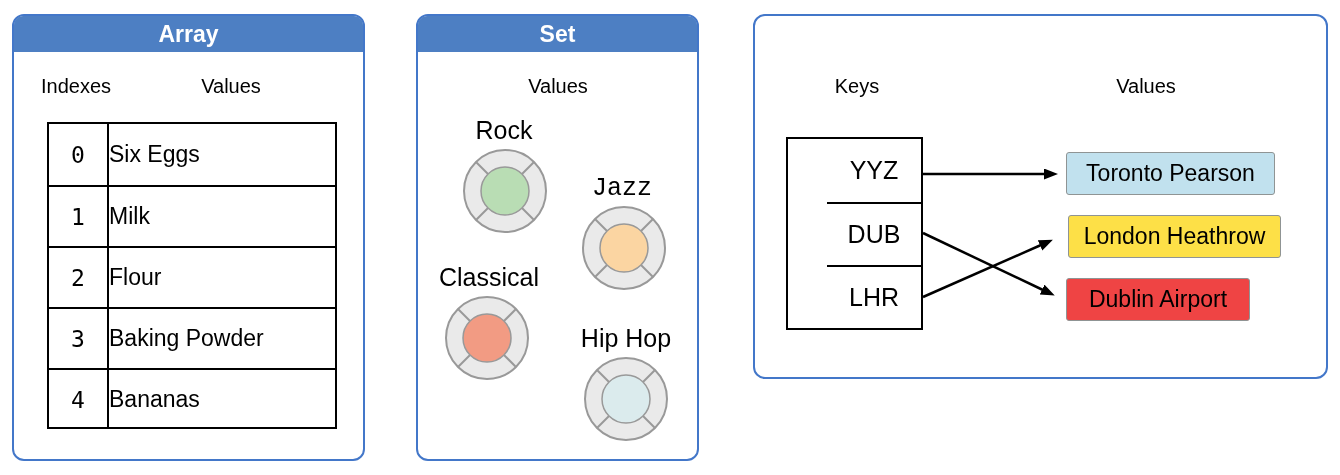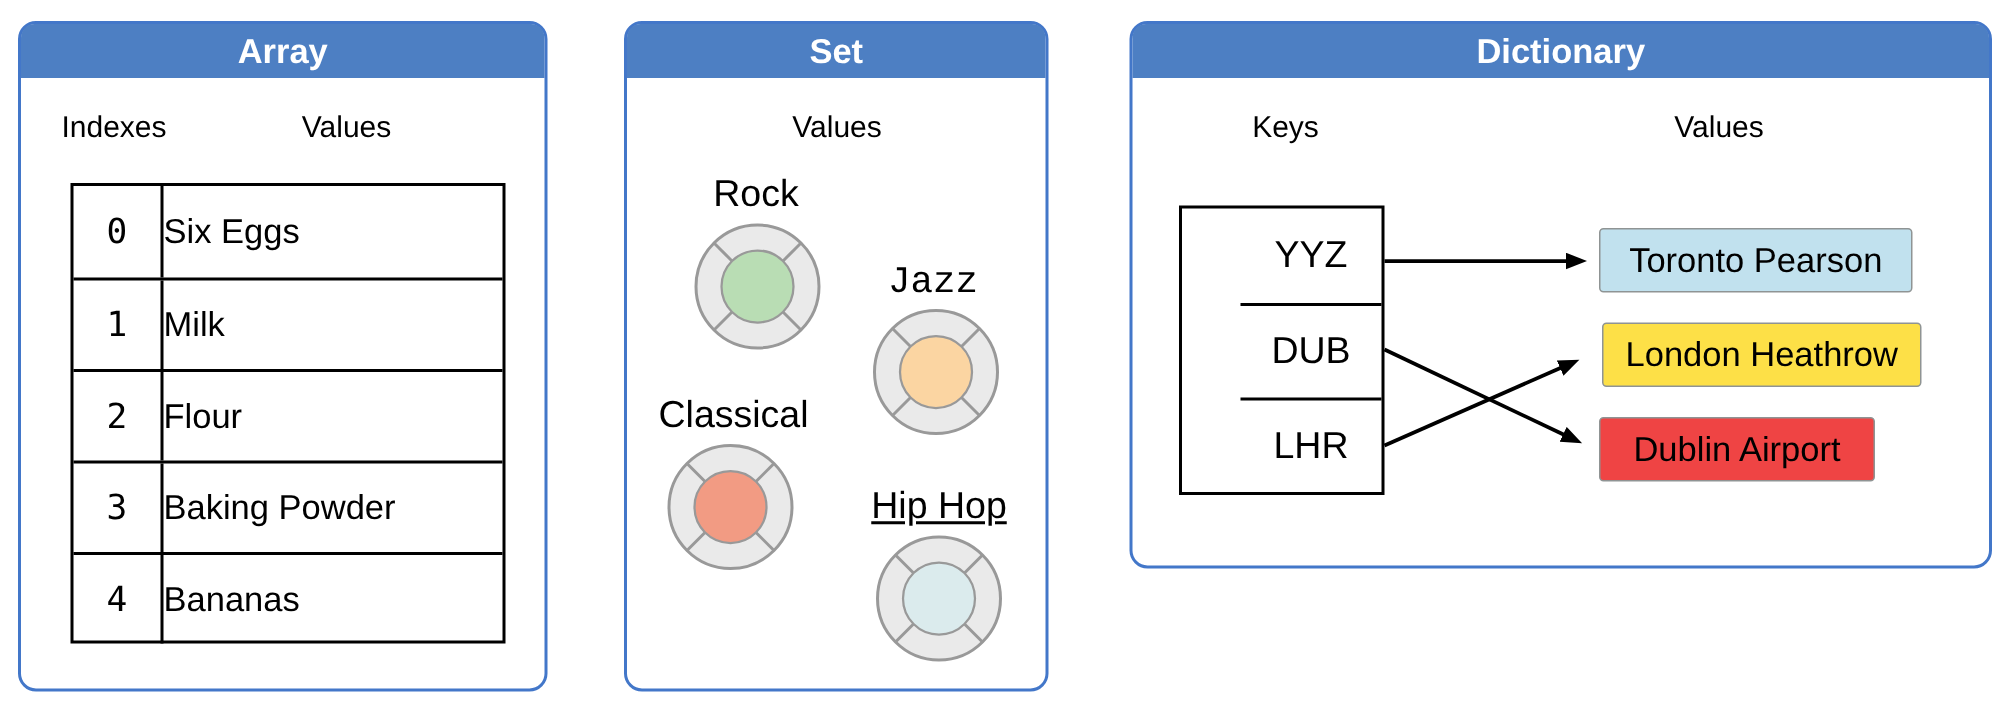--- a/index.html
+++ b/index.html
@@ -133,37 +133,34 @@
       <circle r="41" fill="#eaeaea" stroke="#999999" stroke-width="2"></circle>
       <g stroke="#999999" stroke-width="2">
         <line x1="17" y1="-17" x2="29" y2="-29"></line>
           <line x1="-17" y1="-17" x2="-29" y2="-29"></line>
         <line x1="17" y1="17" x2="29" y2="29"></line>
           <line x1="-17" y1="17" x2="-29" y2="29"></line>
       </g>
       <circle r="24" stroke="#999999" stroke-width="1.5" fill="#f29b83"></circle>
     </svg>
 
-    <div class="set-label" style="left:208px;top:322px;text-decoration:underline;">Hip Hop</div>
+    <div class="set-label" style="left:208px;top:322px;">Hip Hop</div>
     <svg class="disc" style="left:165px;top:340px;" width="86" height="86" viewBox="-43 -43 86 86">
       <circle r="41" fill="#eaeaea" stroke="#999999" stroke-width="2"></circle>
       <g stroke="#999999" stroke-width="2">
         <line x1="17" y1="-17" x2="29" y2="-29"></line>
           <line x1="-17" y1="-17" x2="-29" y2="-29"></line>
         <line x1="17" y1="17" x2="29" y2="29"></line>
           <line x1="-17" y1="17" x2="-29" y2="29"></line>
       </g>
       <circle r="24" stroke="#999999" stroke-width="1.5" fill="#dbebed"></circle>
     </svg>
   </section>
 
   <section class="panel" style="left:753px;top:14px;width:575px;height:365px;">
-    <div class="panel-header">
-      <span>Dictionary</span>
-    </div>
     <div class="col-heading" style="left:102px;top:70px;">Keys</div>
     <div class="col-heading" style="left:391px;top:70px;">Values</div>
 
     <div class="keys-table">
       <div class="key-row">YYZ</div>
       <div class="key-row">DUB</div>
       <div class="key-row">LHR</div>
     </div>
 
     <svg class="arrow-layer" width="571" height="361" viewBox="0 0 571 361">

